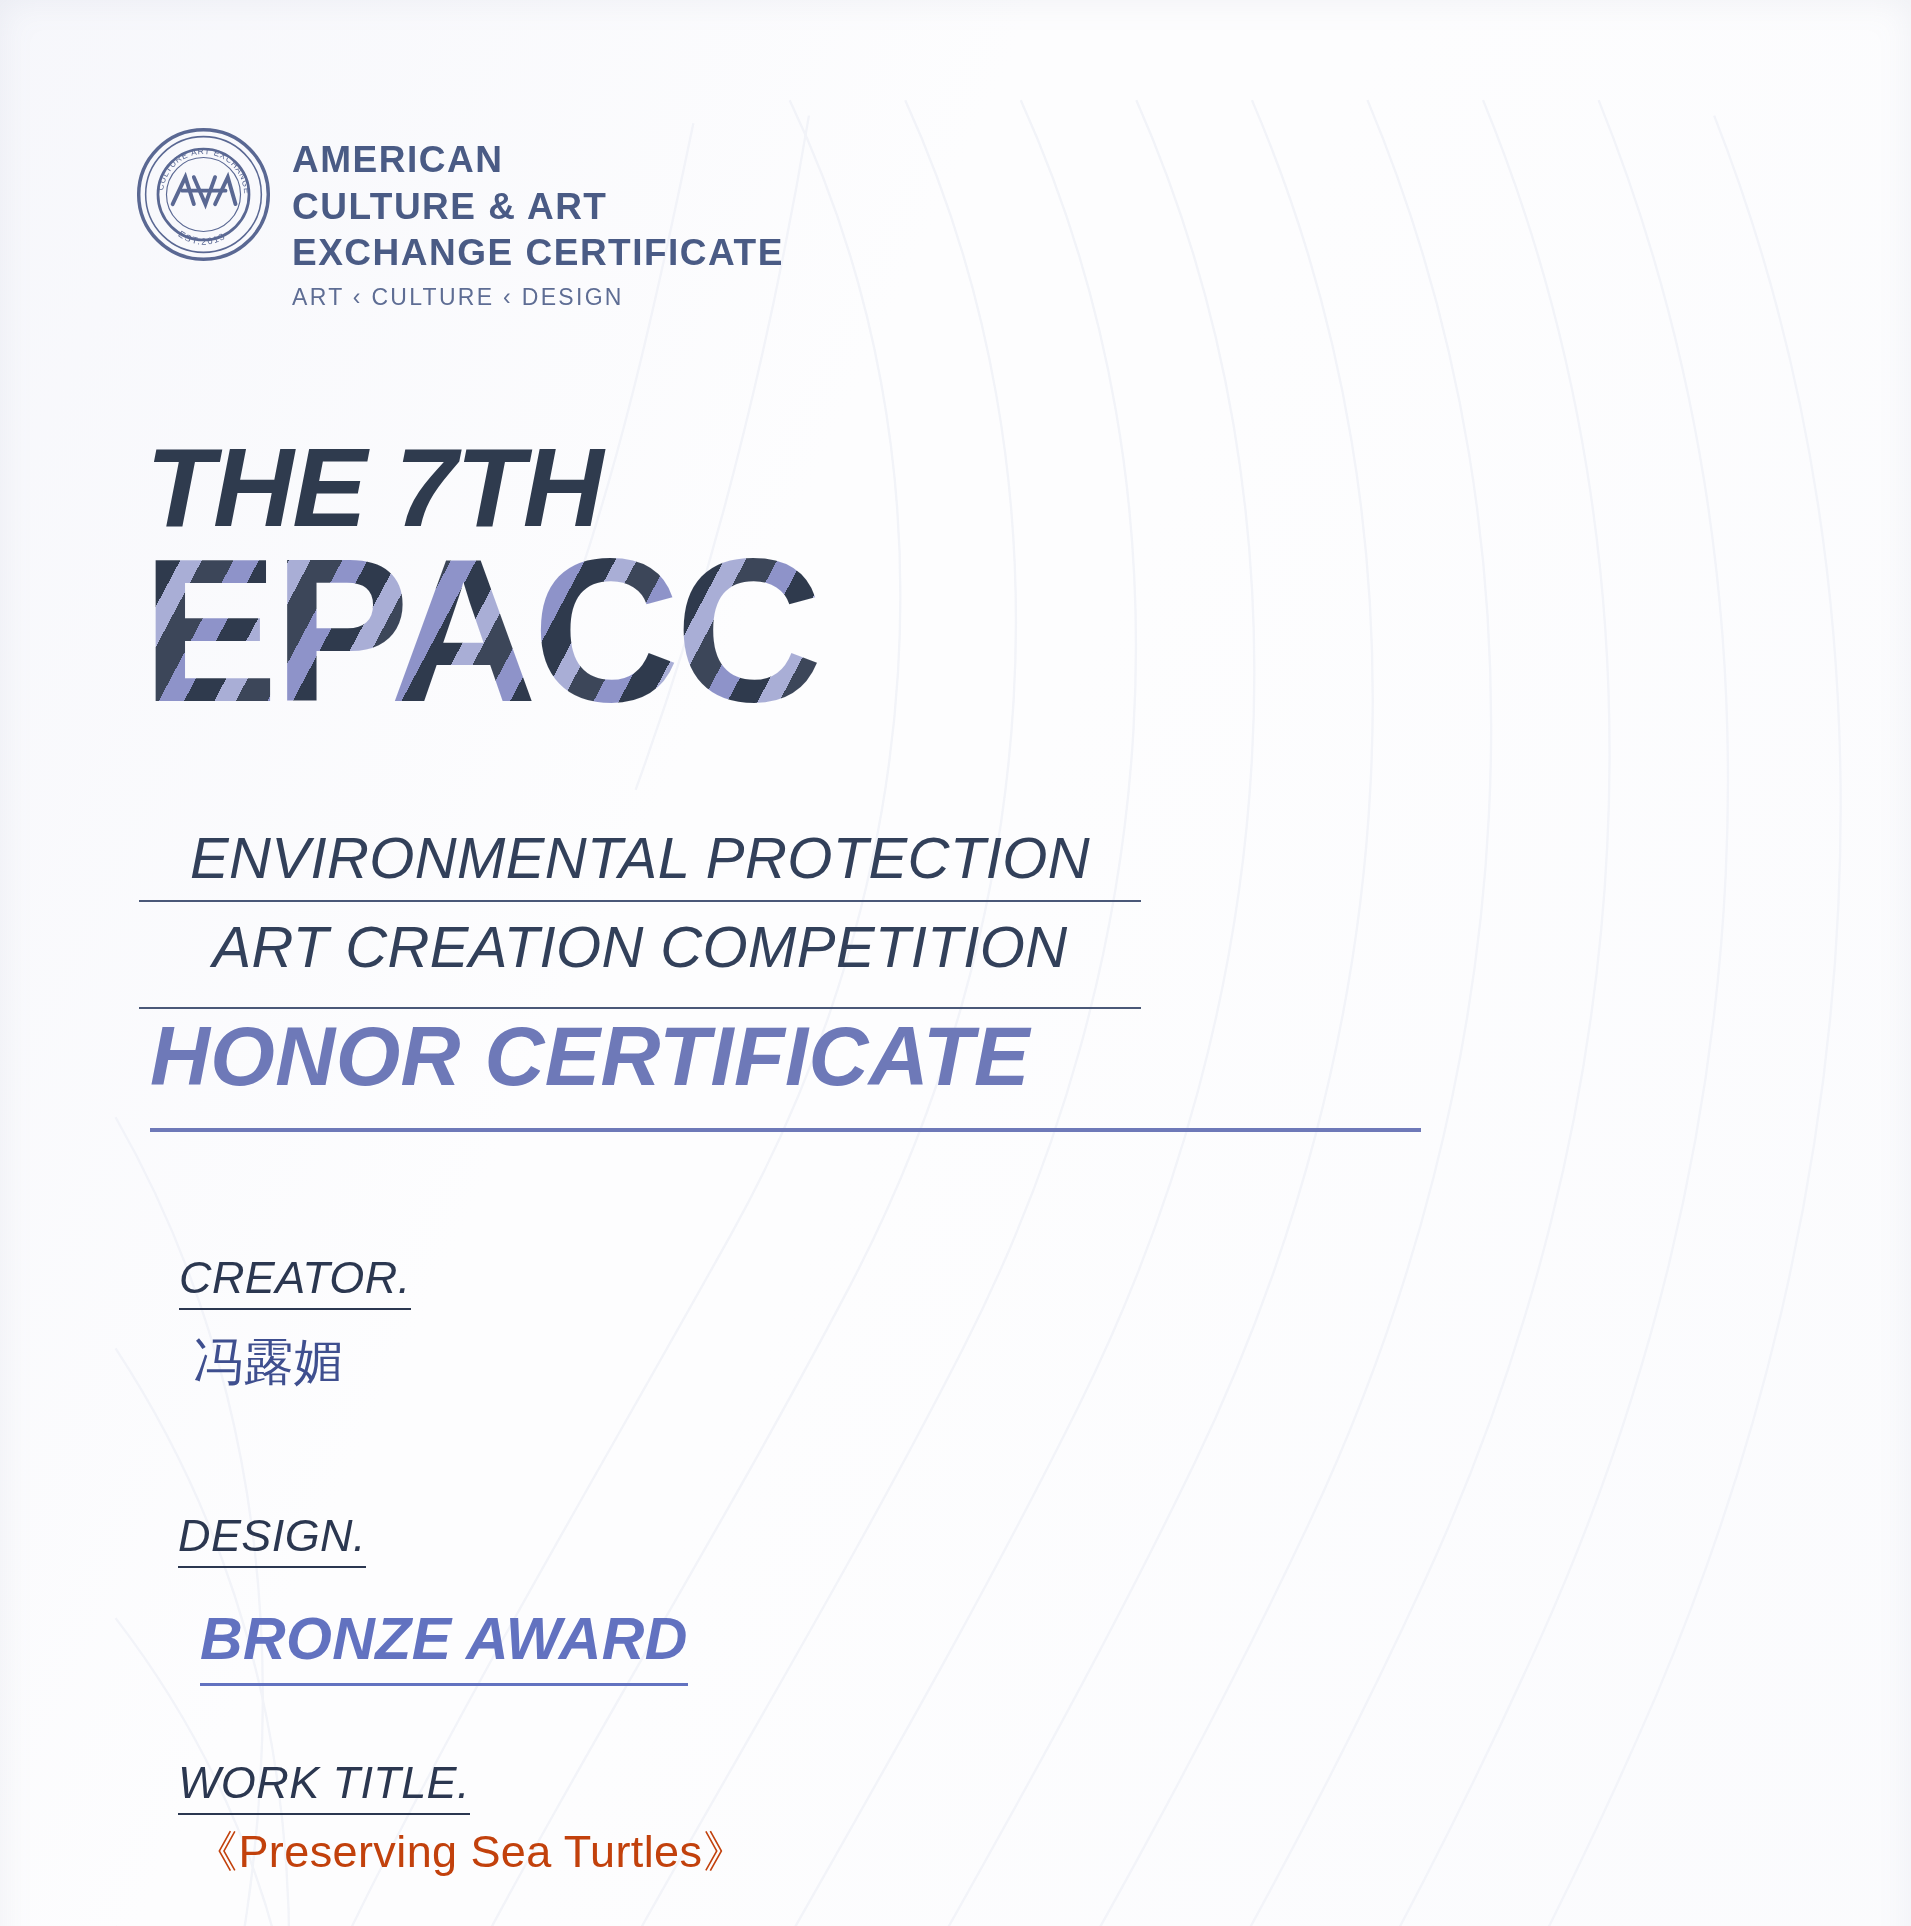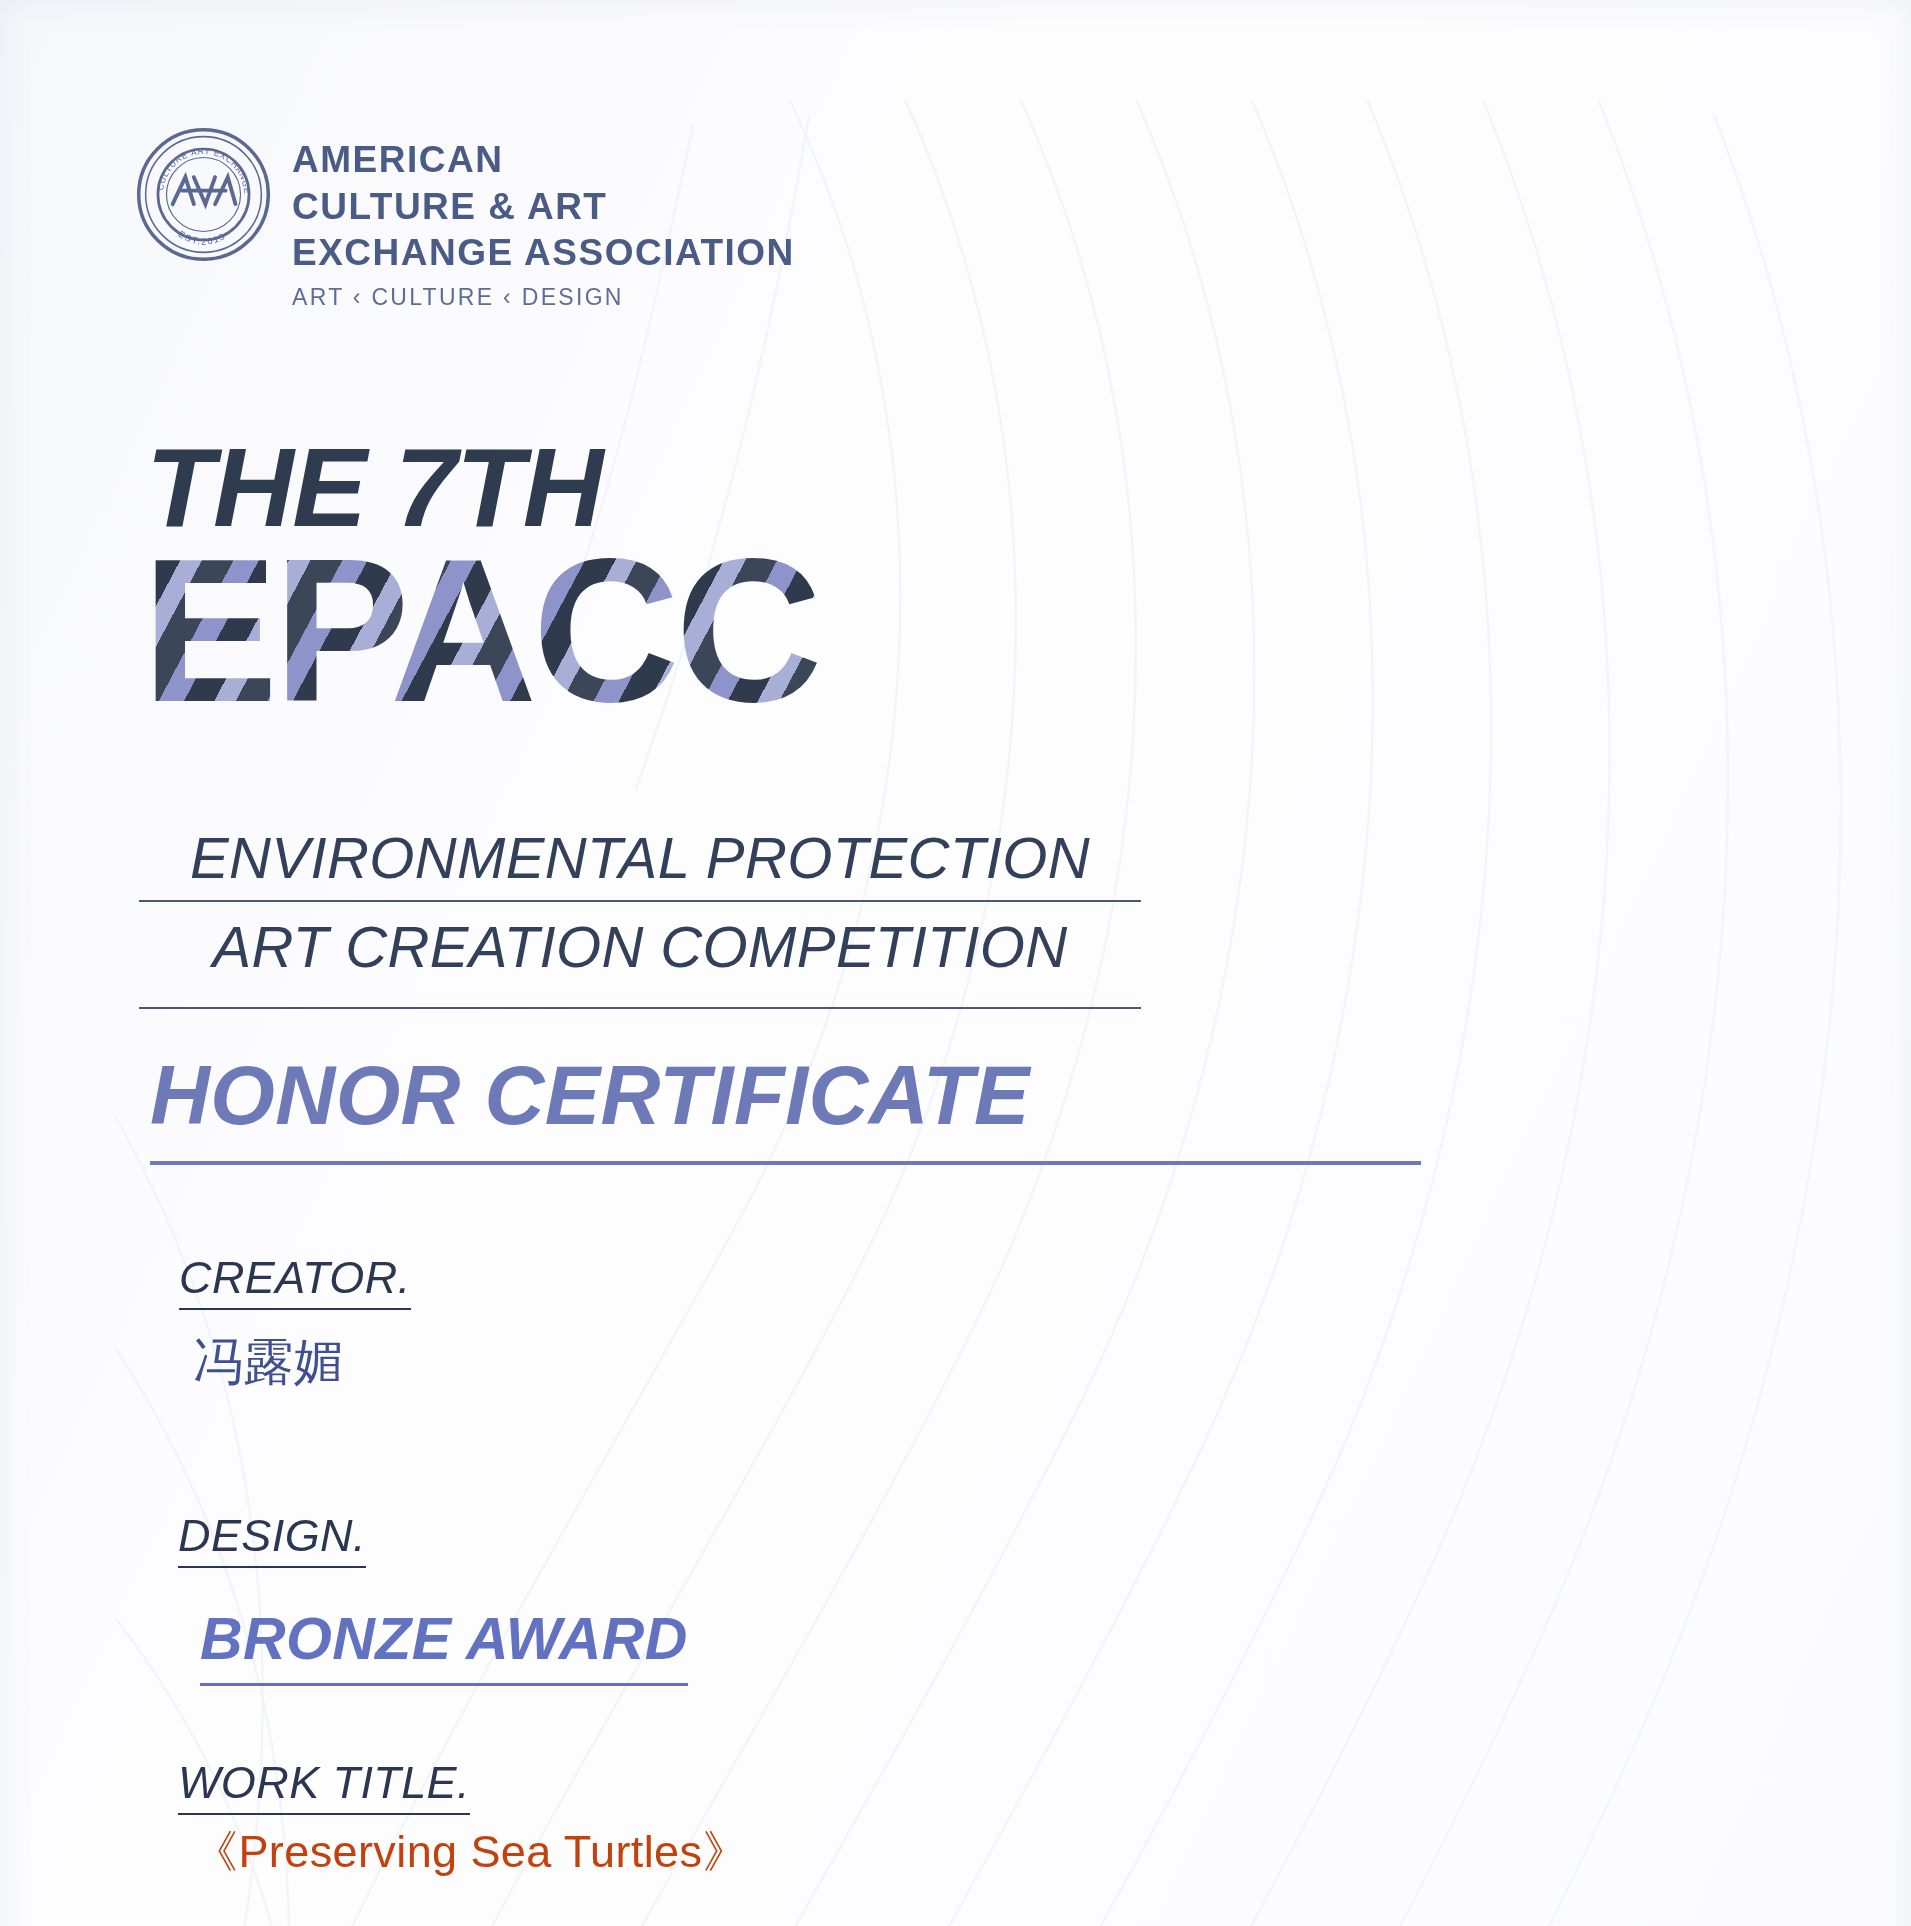--- a/index.html
+++ b/index.html
@@ -140,23 +140,22 @@
     position: absolute;
     left: 150px;
     top: 1009px;
     font-family: "Liberation Sans", sans-serif;
     font-style: italic;
     font-weight: bold;
     font-size: 83px;
     letter-spacing: 0.4px;
     color: #6e79b8;
     border-bottom: 4.2px solid #6e79b8;
-    padding-bottom: 17px;
+    padding-bottom: 23px;
     width: 1271px;
-    margin-top: 39px;
   }
 
   
   .field-label {
     position: absolute;
     font-family: "Liberation Sans", sans-serif;
     font-style: italic;
     font-size: 45px;
     color: #2b3750;
     letter-spacing: 0.4px;
@@ -233,21 +232,21 @@
         <path d="M95 200 L128 130 L150 200"></path>
         <path d="M150 130 L180 200 L205 130"></path>
         <path d="M205 200 L238 130 L258 200"></path>
         <path d="M120 165 L232 165"></path>
       </g>
       <circle cx="175" cy="175" r="96" fill="none" stroke="#5a6893" stroke-width="3"></circle>
     </svg>
     <div class="logo-text">
       <div class="logo-line">AMERICAN</div>
       <div class="logo-line">CULTURE &amp; ART</div>
-      <div class="logo-line">EXCHANGE ASSOCIATION</div>
+      <div class="logo-line">EXCHANGE CERTIFICATE</div>
       <div class="logo-sub">ART ‹ CULTURE ‹ DESIGN</div>
     </div>
   </div>
 
   <div class="title-the7th">THE 7TH</div>
   <div class="title-epacc">EPACC</div>
 
   <div class="subtitle">
     <span class="ul">ENVIRONMENTAL PROTECTION</span>
     <span class="ul2">ART CREATION COMPETITION</span>

